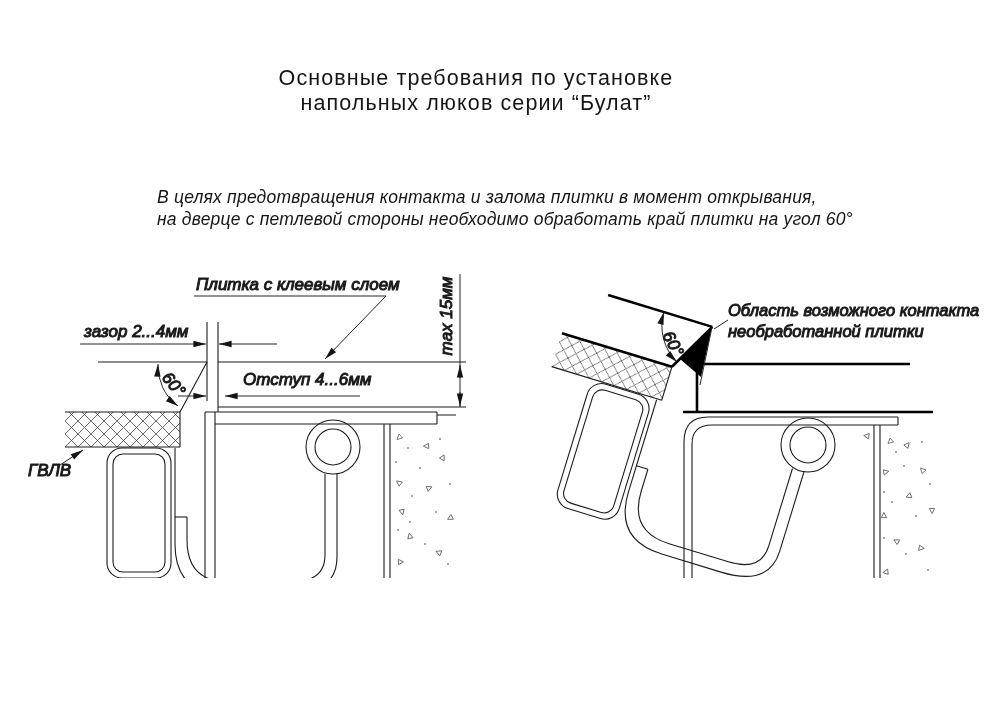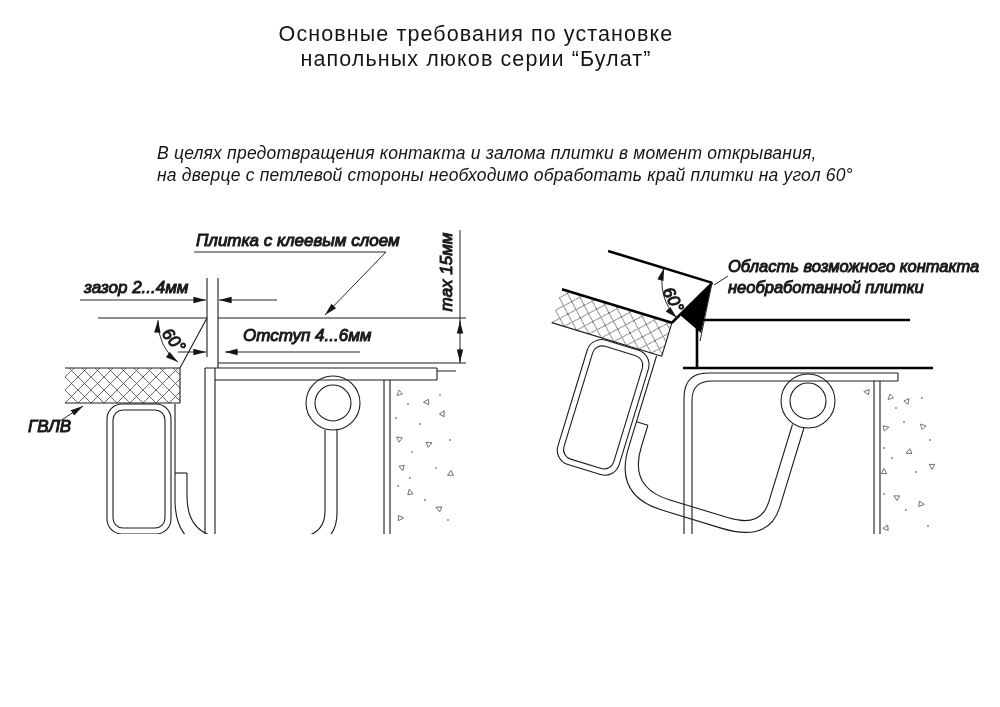--- a/index.html
+++ b/index.html
@@ -1,16 +1,16 @@
 <!DOCTYPE html>
 <html><head>
 <meta charset="utf-8">
 <style>
   html,body{margin:0;padding:0;background:#fff;}
-  .page{width:1000px;height:534px;background:#fff;position:relative;overflow:hidden;}
+  .page{width:1000px;height:534px;background:#fff;position:relative;overflow:hidden;margin-top:44px;}
   svg{display:block;}
   svg text{fill:#151515;}
   .t-title{font:21.5px "Liberation Sans", sans-serif;letter-spacing:1.1px;}
   .t-note{font:italic 17.5px "Liberation Sans", sans-serif;letter-spacing:0.2px;}
   .t-lbl{font:italic 17px "Liberation Sans", sans-serif;}
   .t-lbl-s{font:italic 16.5px "Liberation Sans", sans-serif;}
   .ln{fill:none;stroke-width:1.1;}
   .thk{fill:none;stroke:#000;stroke-width:2.6;}
   .dim{fill:none;stroke-width:0.95;}
   .hatchfill{fill:url(#xh);stroke:none;}

